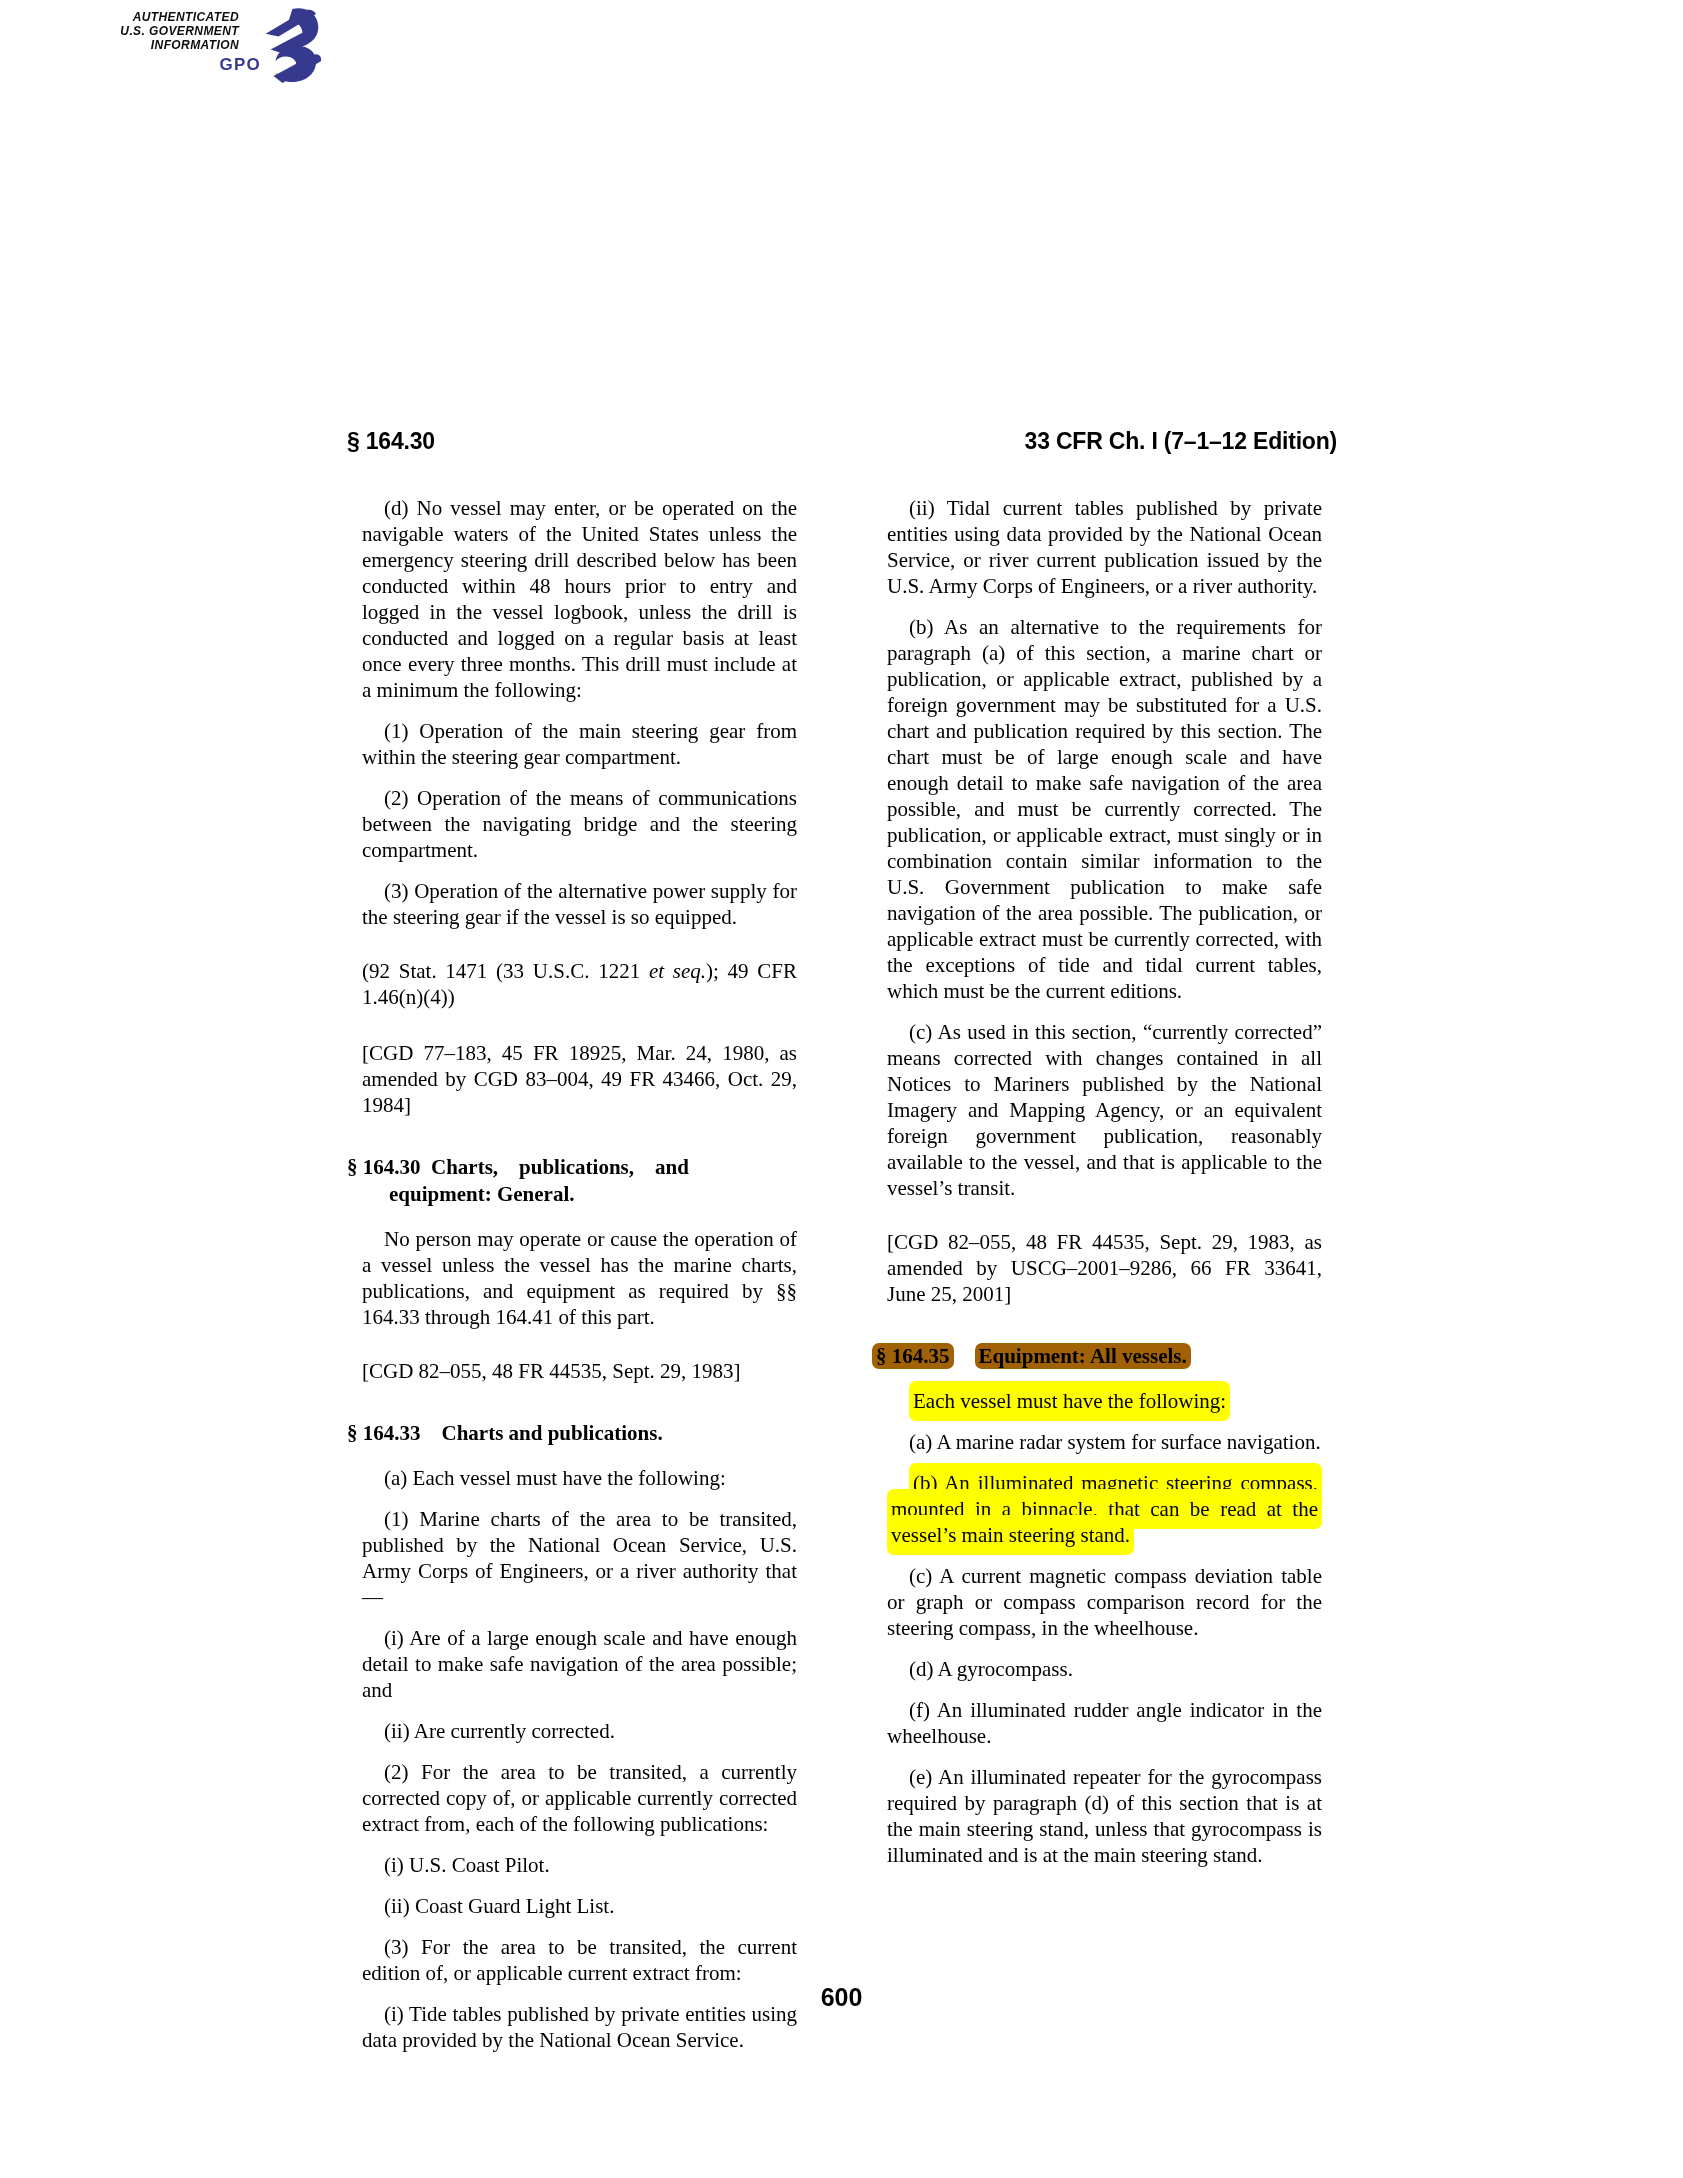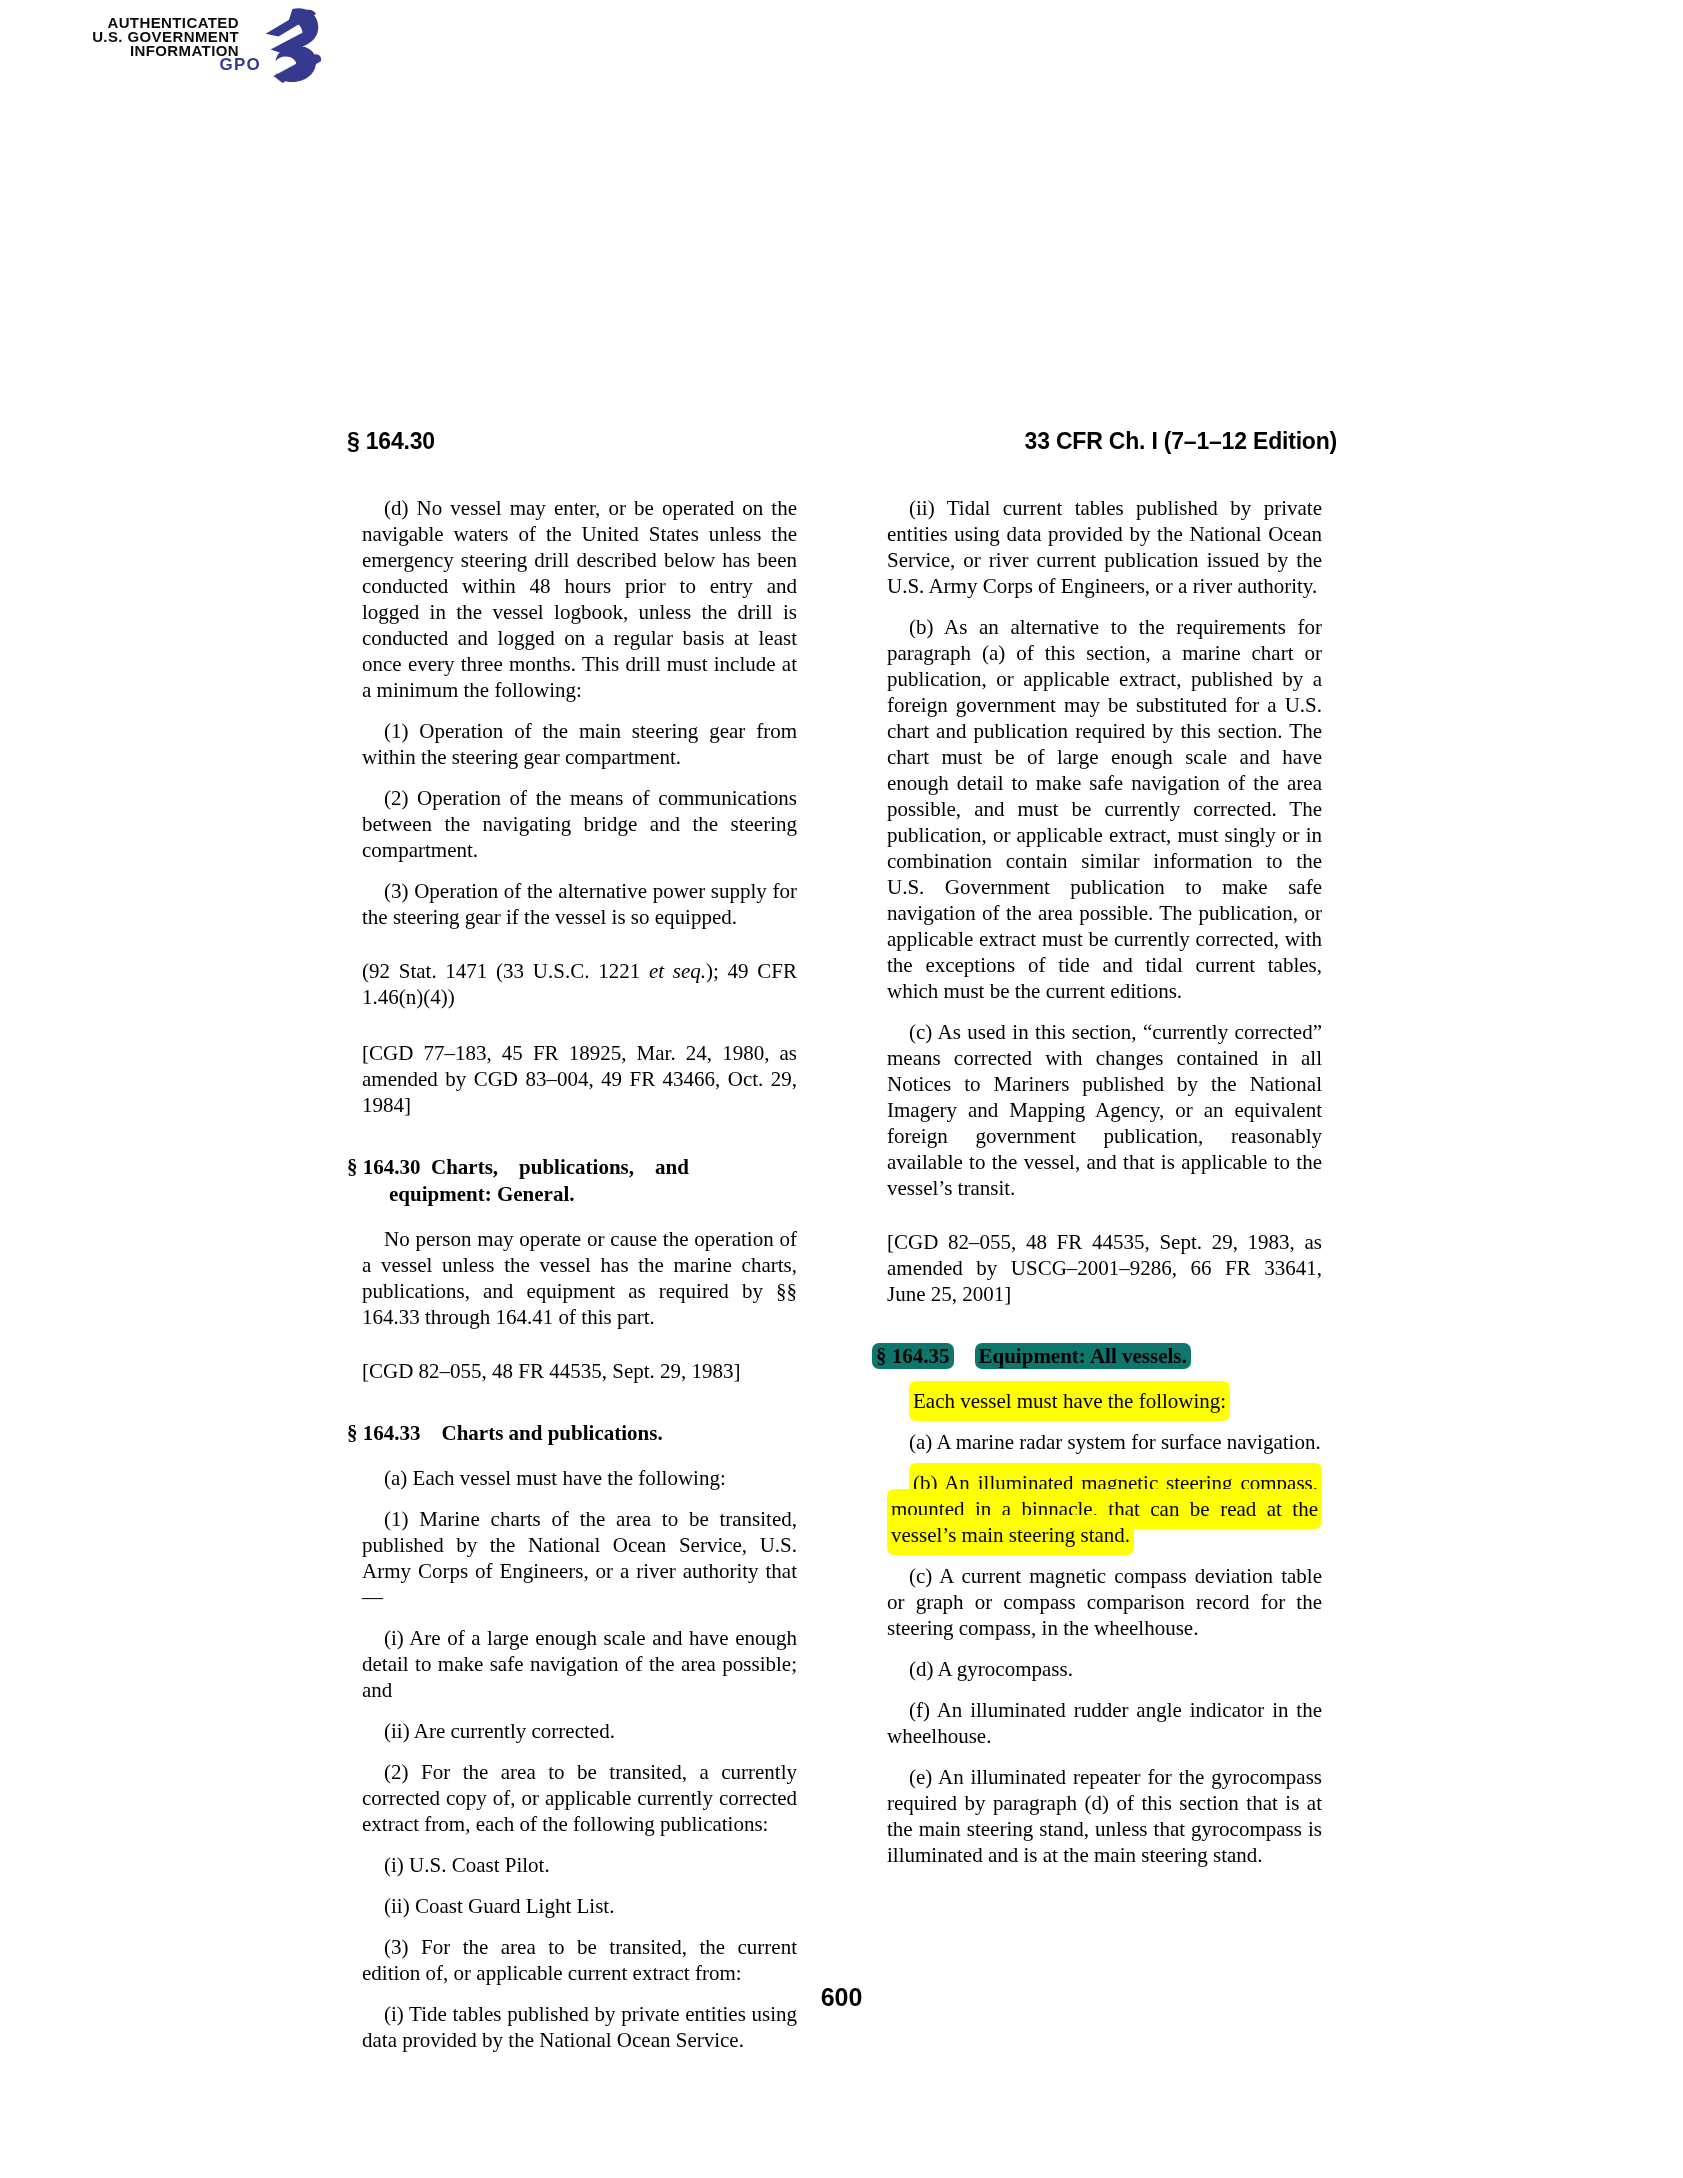--- a/index.html
+++ b/index.html
@@ -20,29 +20,30 @@
   #gpo-logo {
     position: absolute;
     left: 83px;
     top: 4px;
     width: 238px;
     height: 81px;
   }
   #gpo-logo .logo-text {
     position: absolute;
     left: 0;
-    top: 12px;
+    top: 6px;
     width: 156px;
     text-align: right;
     font-family: "Liberation Sans", "DejaVu Sans", sans-serif;
     font-weight: bold;
-    font-size: 15px;
+    font-size: 12px;
     line-height: 14px;
     letter-spacing: 0.4px;
     color: #0d0d0d;
+    font-style: italic;
   }
   #gpo-logo .logo-gpo {
     position: absolute;
     left: 0;
     top: 51px;
     width: 178px;
     text-align: right;
     font-family: "Liberation Sans", "DejaVu Sans", sans-serif;
     font-weight: bold;
     font-size: 17px;
@@ -134,21 +135,21 @@
   }
   .sechead .num { white-space: nowrap; }
   .sechead-hang {
     display: block;
     padding-left: 42px;
     text-align: left;
   }
 
   
   .hl {
-    background: #0f766e;
+    background: #a16207;
     border-radius: 7px;
     padding: 1px 4px;
     box-decoration-break: clone;
     -webkit-box-decoration-break: clone;
   }
   .hl-block {
     background: #ffff00;
     border-radius: 7px;
     padding: 8px 4px;
     box-decoration-break: clone;

